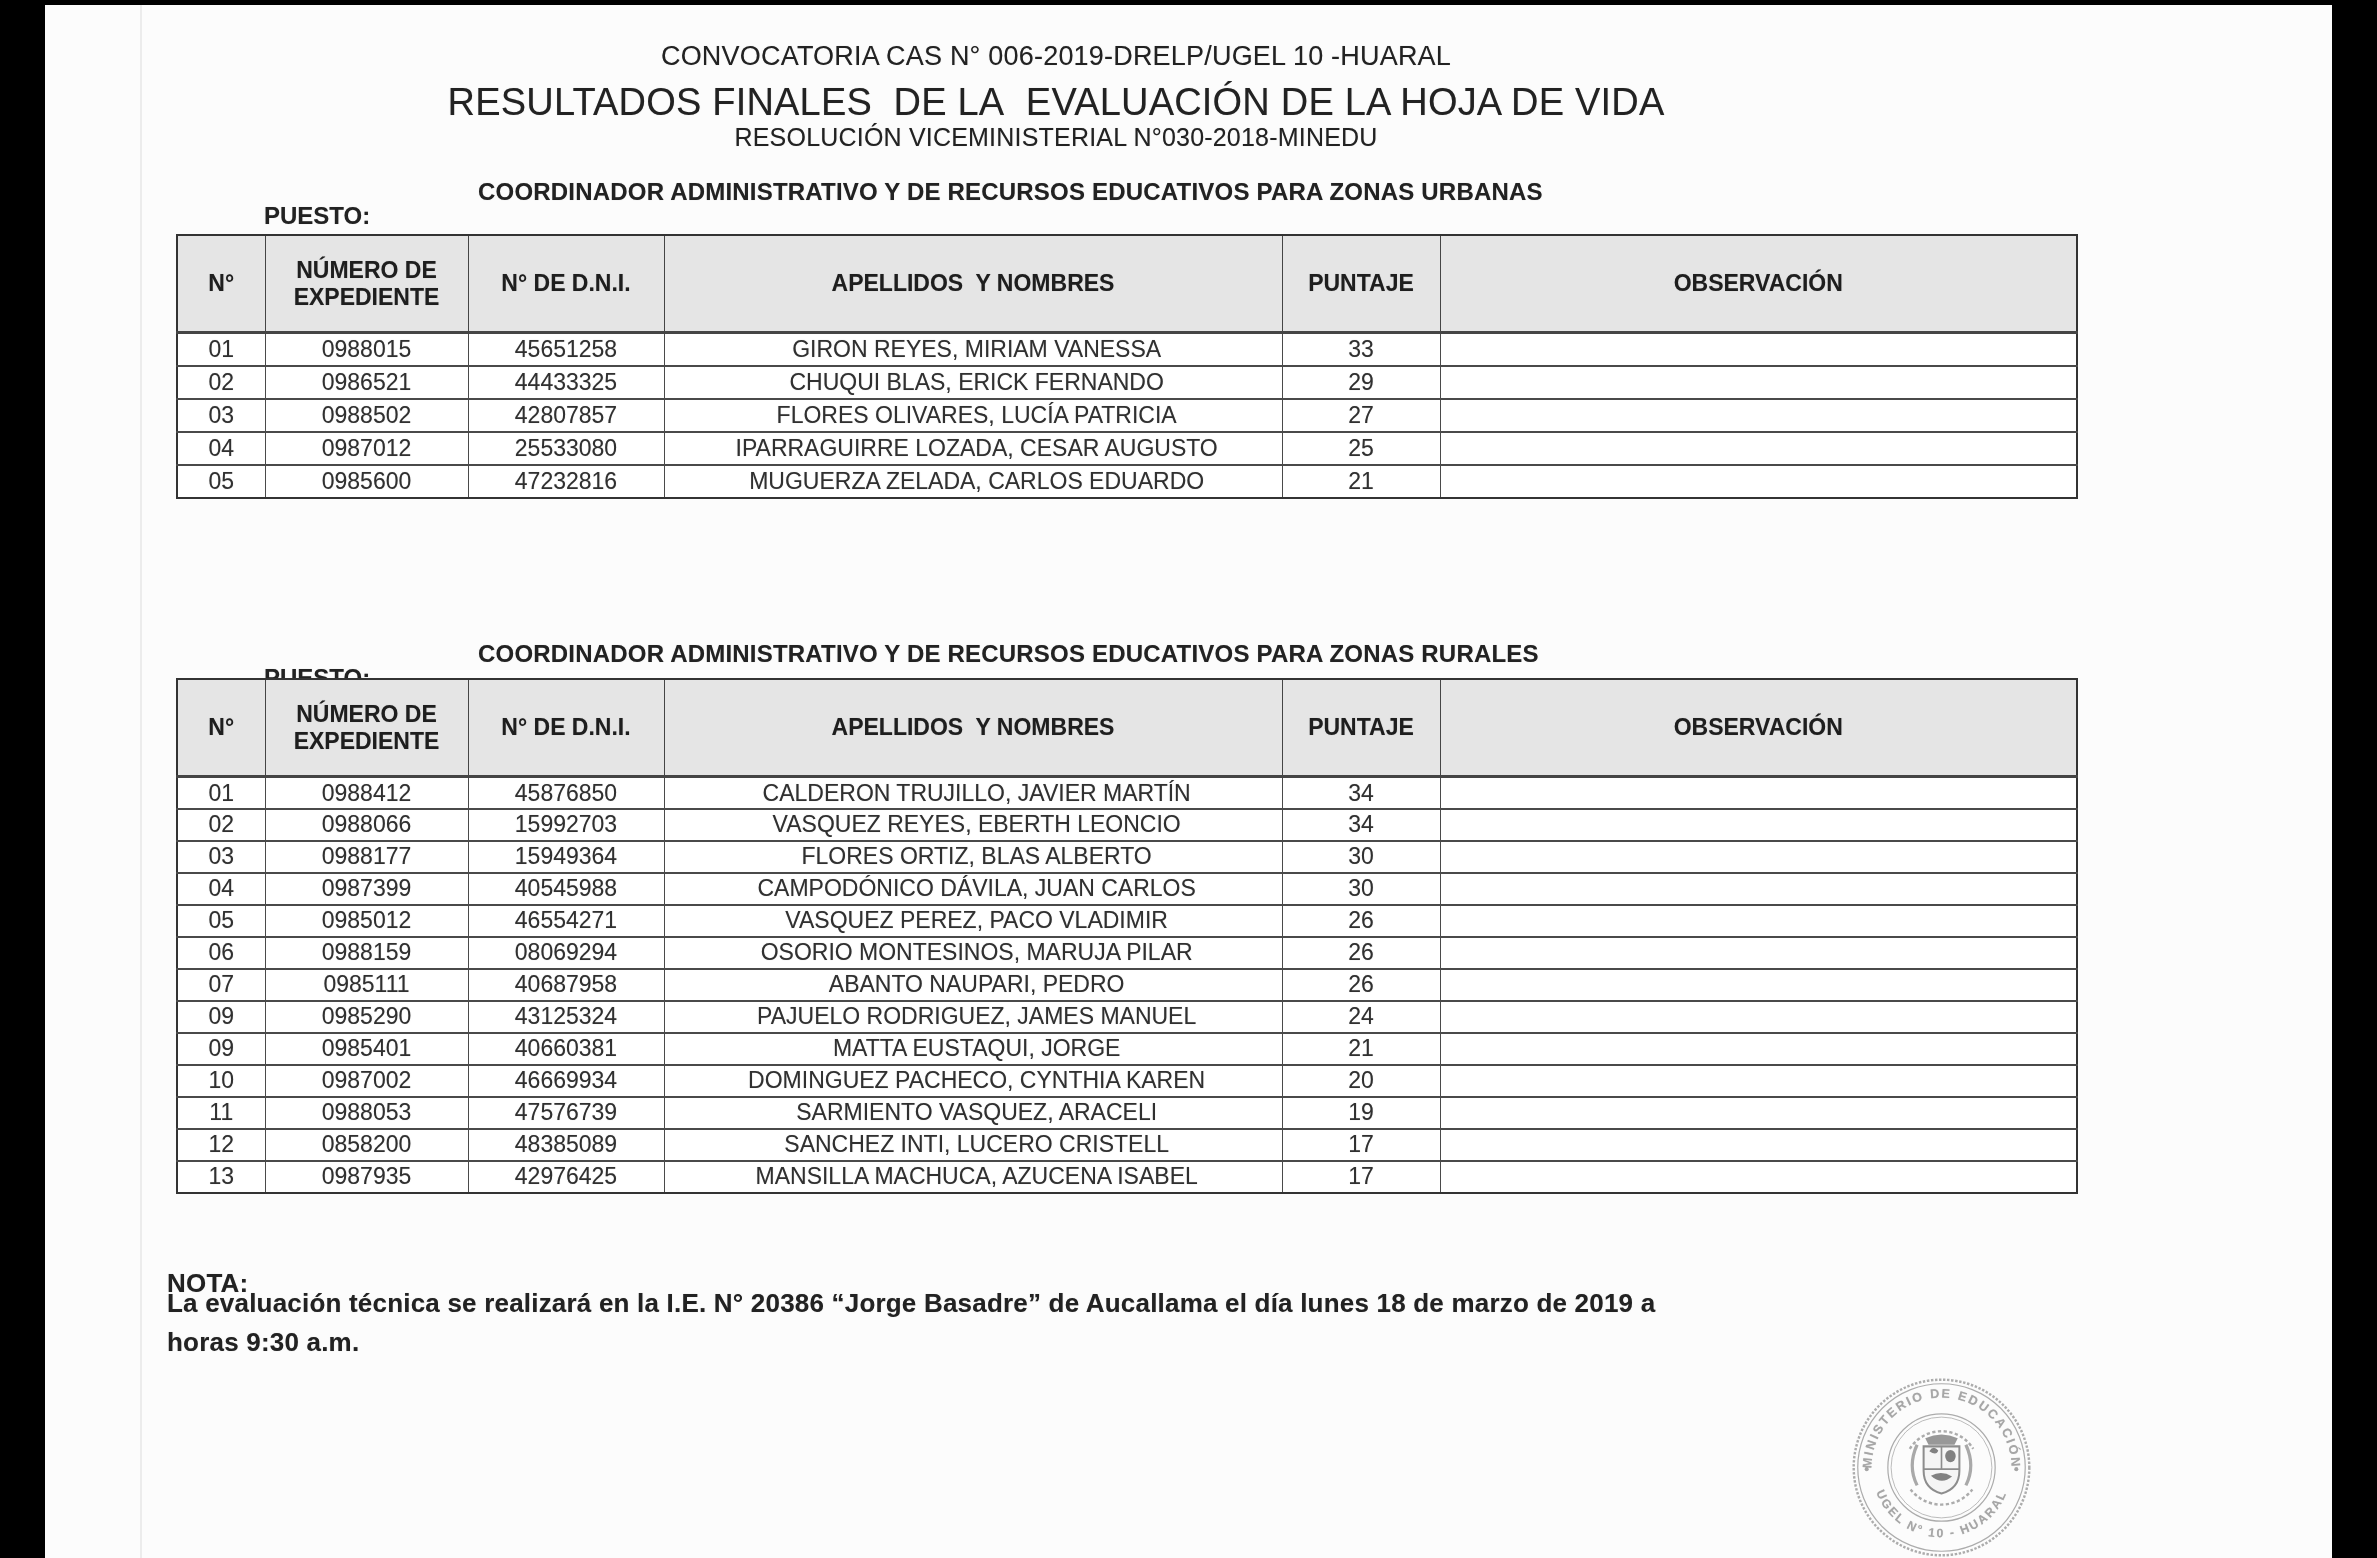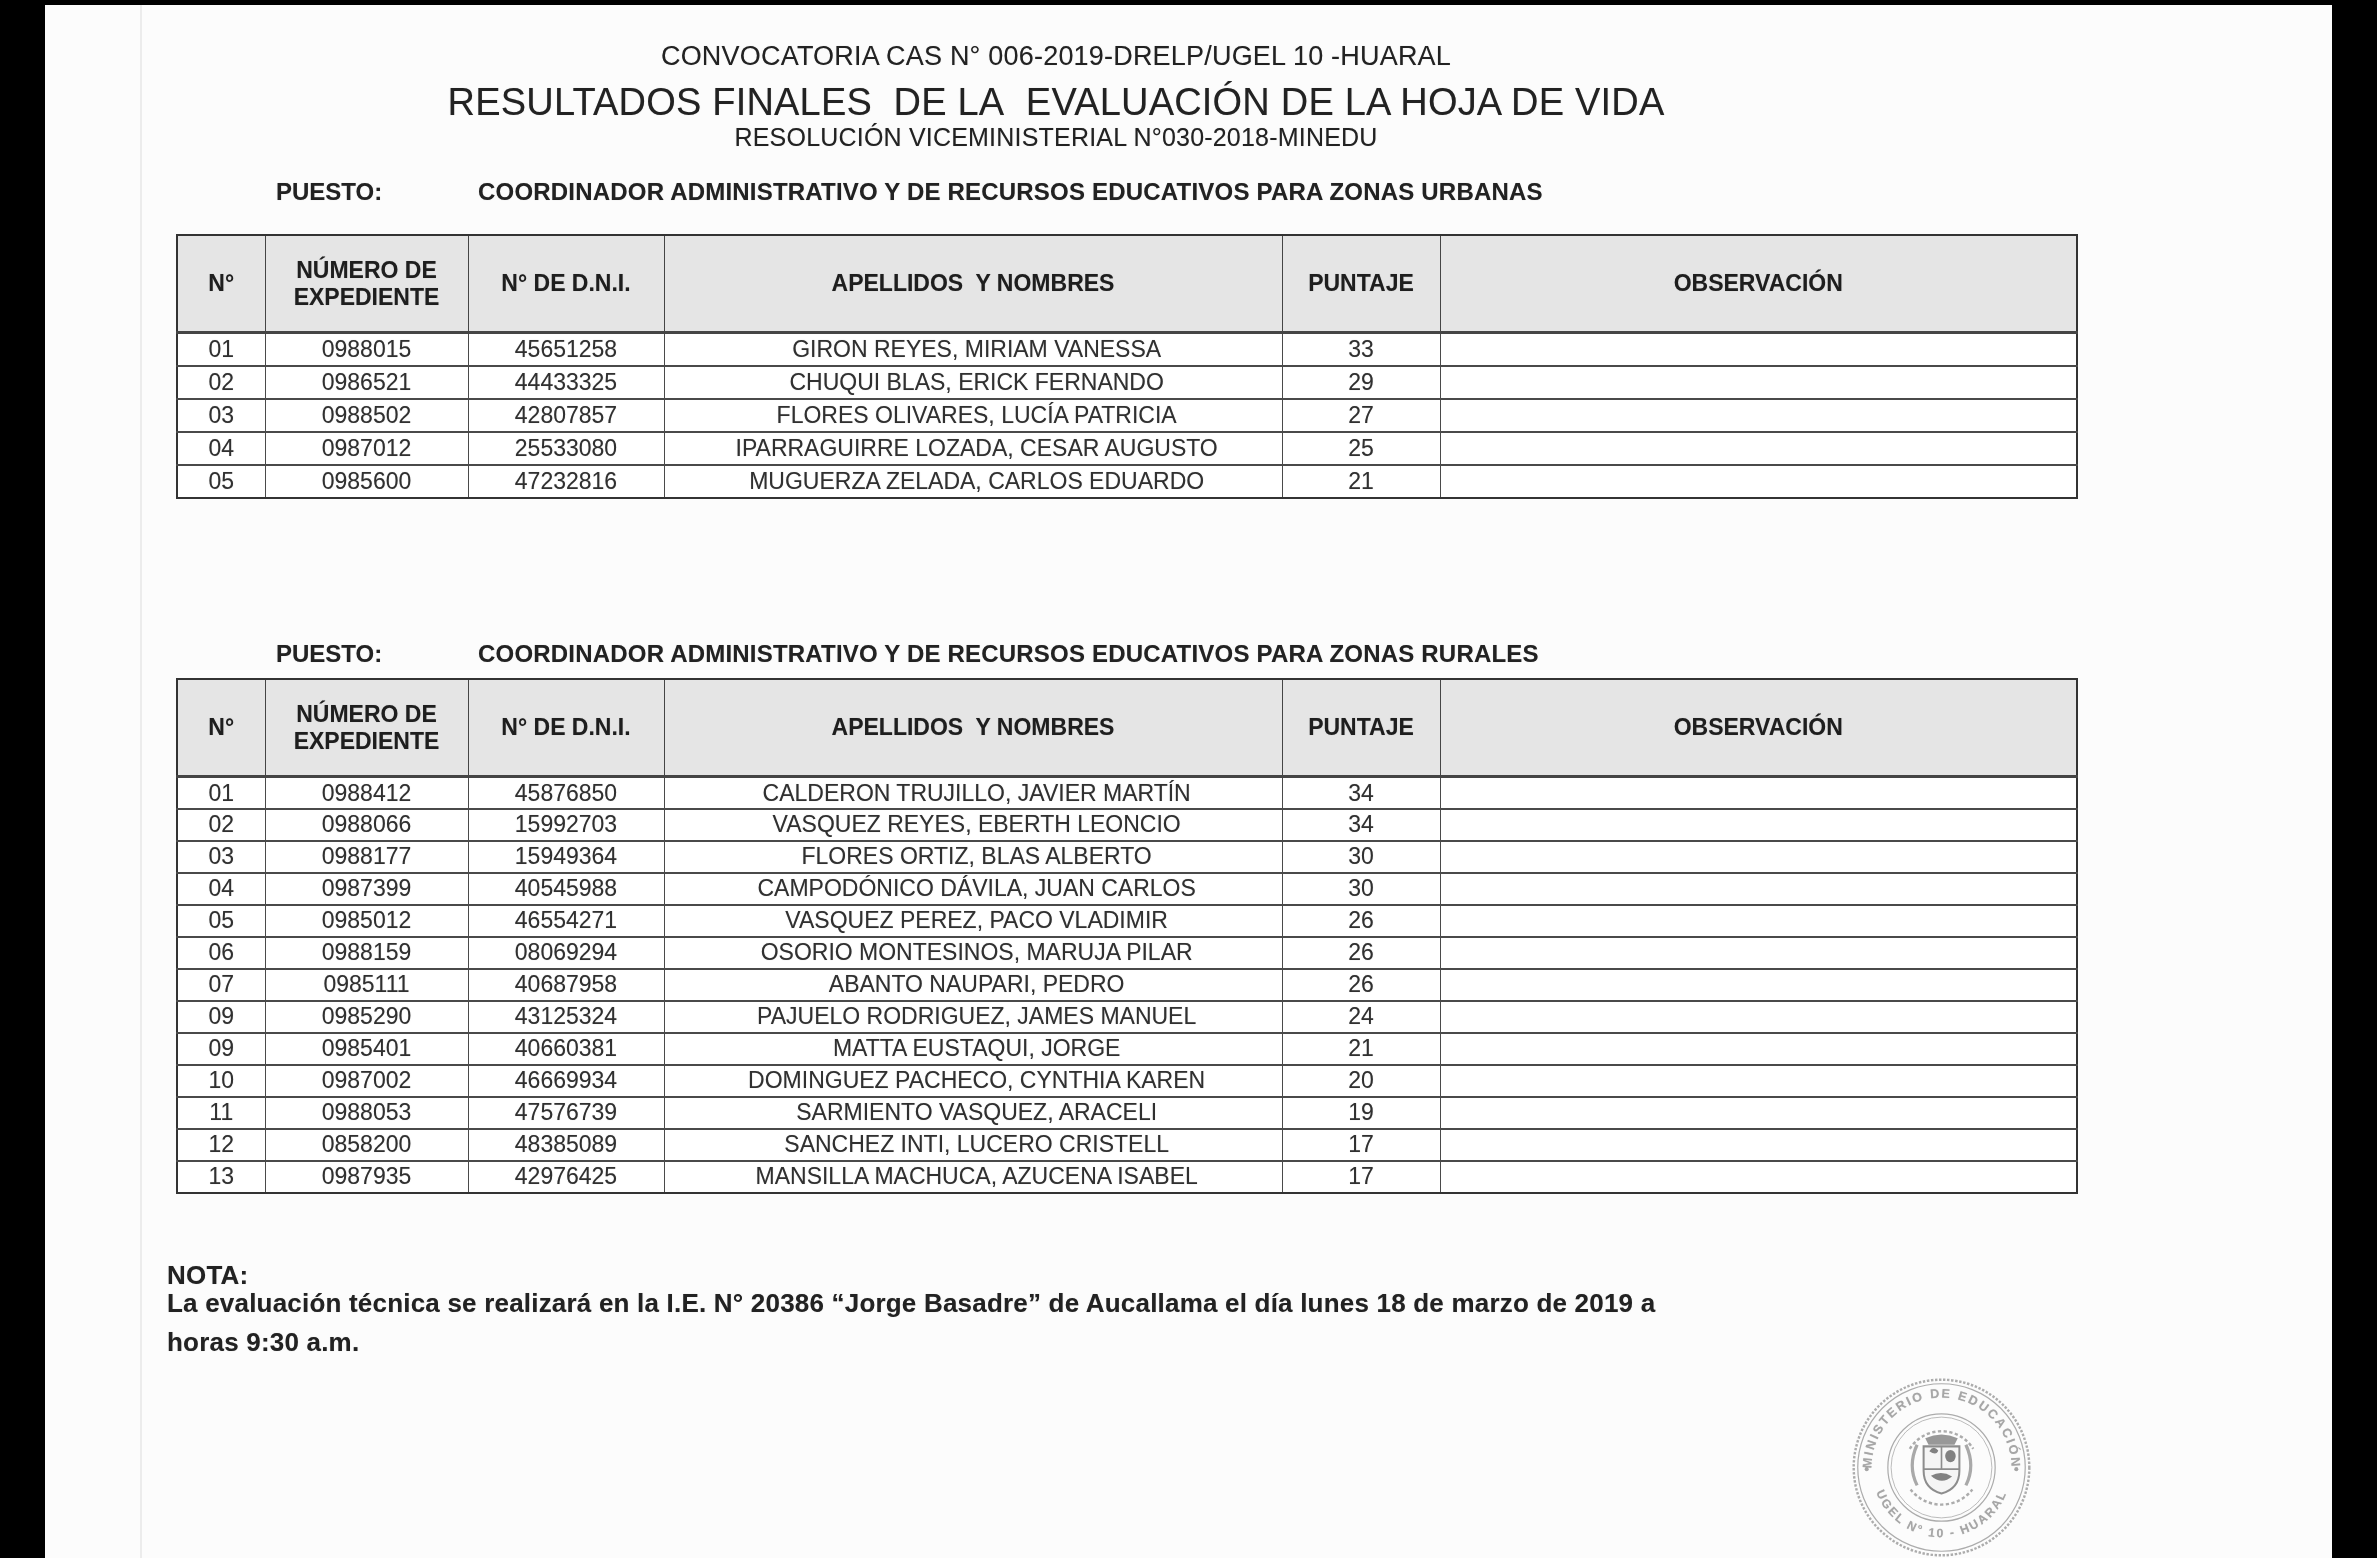--- a/index.html
+++ b/index.html
@@ -27,21 +27,21 @@
   .titles {
     position:absolute; top:36px; left:118px; width:1786px; height:122px;
     text-align:center; font-weight:normal; color:#222;
   }
   .t1 { position:absolute; top:0;   width:100%; font-size:27px; letter-spacing:0.2px; }
   .t2 { position:absolute; top:40px; width:100%; font-size:38px; letter-spacing:0.2px; }
   .t3 { position:absolute; top:82px; width:100%; font-size:25px; letter-spacing:0.2px; }
   
   .puesto { position:absolute; left:219px; width:1949px; height:32px;
             font-size:24px; font-weight:bold; color:#222; white-space:nowrap; }
-  .puesto .plabel { position:absolute; left:12px; }
+  .puesto .plabel { position:absolute; left:0;margin-top:24px; }
   .puesto .pvalue { position:absolute; left:214px; letter-spacing:0.2px; }
   .puesto1 { top:173px; }
   .puesto2 { top:635px; }
   
   .tbl {
     position:absolute; left:131px; width:1900px;
     border-collapse:collapse; table-layout:fixed;
     background:#fff; border:2.4px solid #333;
   }
   .tbl1 { top:229px; }
@@ -63,21 +63,21 @@
     font-size:23px; color:#303030; text-align:center;
     white-space:nowrap; overflow:hidden;
   }
   .tbl1 td { height:33px; }
   .tbl2 td { height:32px; }
   .tbl td:nth-child(4) { text-align:center; padding-left:7.3px; }
   
   .nota { position:absolute; left:122px; top:1251px; width:2111px; height:106px;
           font-weight:bold; font-size:26px; color:#222; }
   .nota .nline { position:absolute; left:0; white-space:nowrap; letter-spacing:0.2px; }
-  .nota .n0 { top:4px; }
+  .nota .n0 { top:12px; }
   .nota .n1 { top:32px;text-align:center; }
   .nota .n2 { top:71px; }
   
   .seal { position:absolute; left:1803px; top:1369px; width:187px; height:187px; opacity:.78; }
 </style>
 </head>
 <body>
 
 <div class="document">
   <div class="scan-edge"></div>

